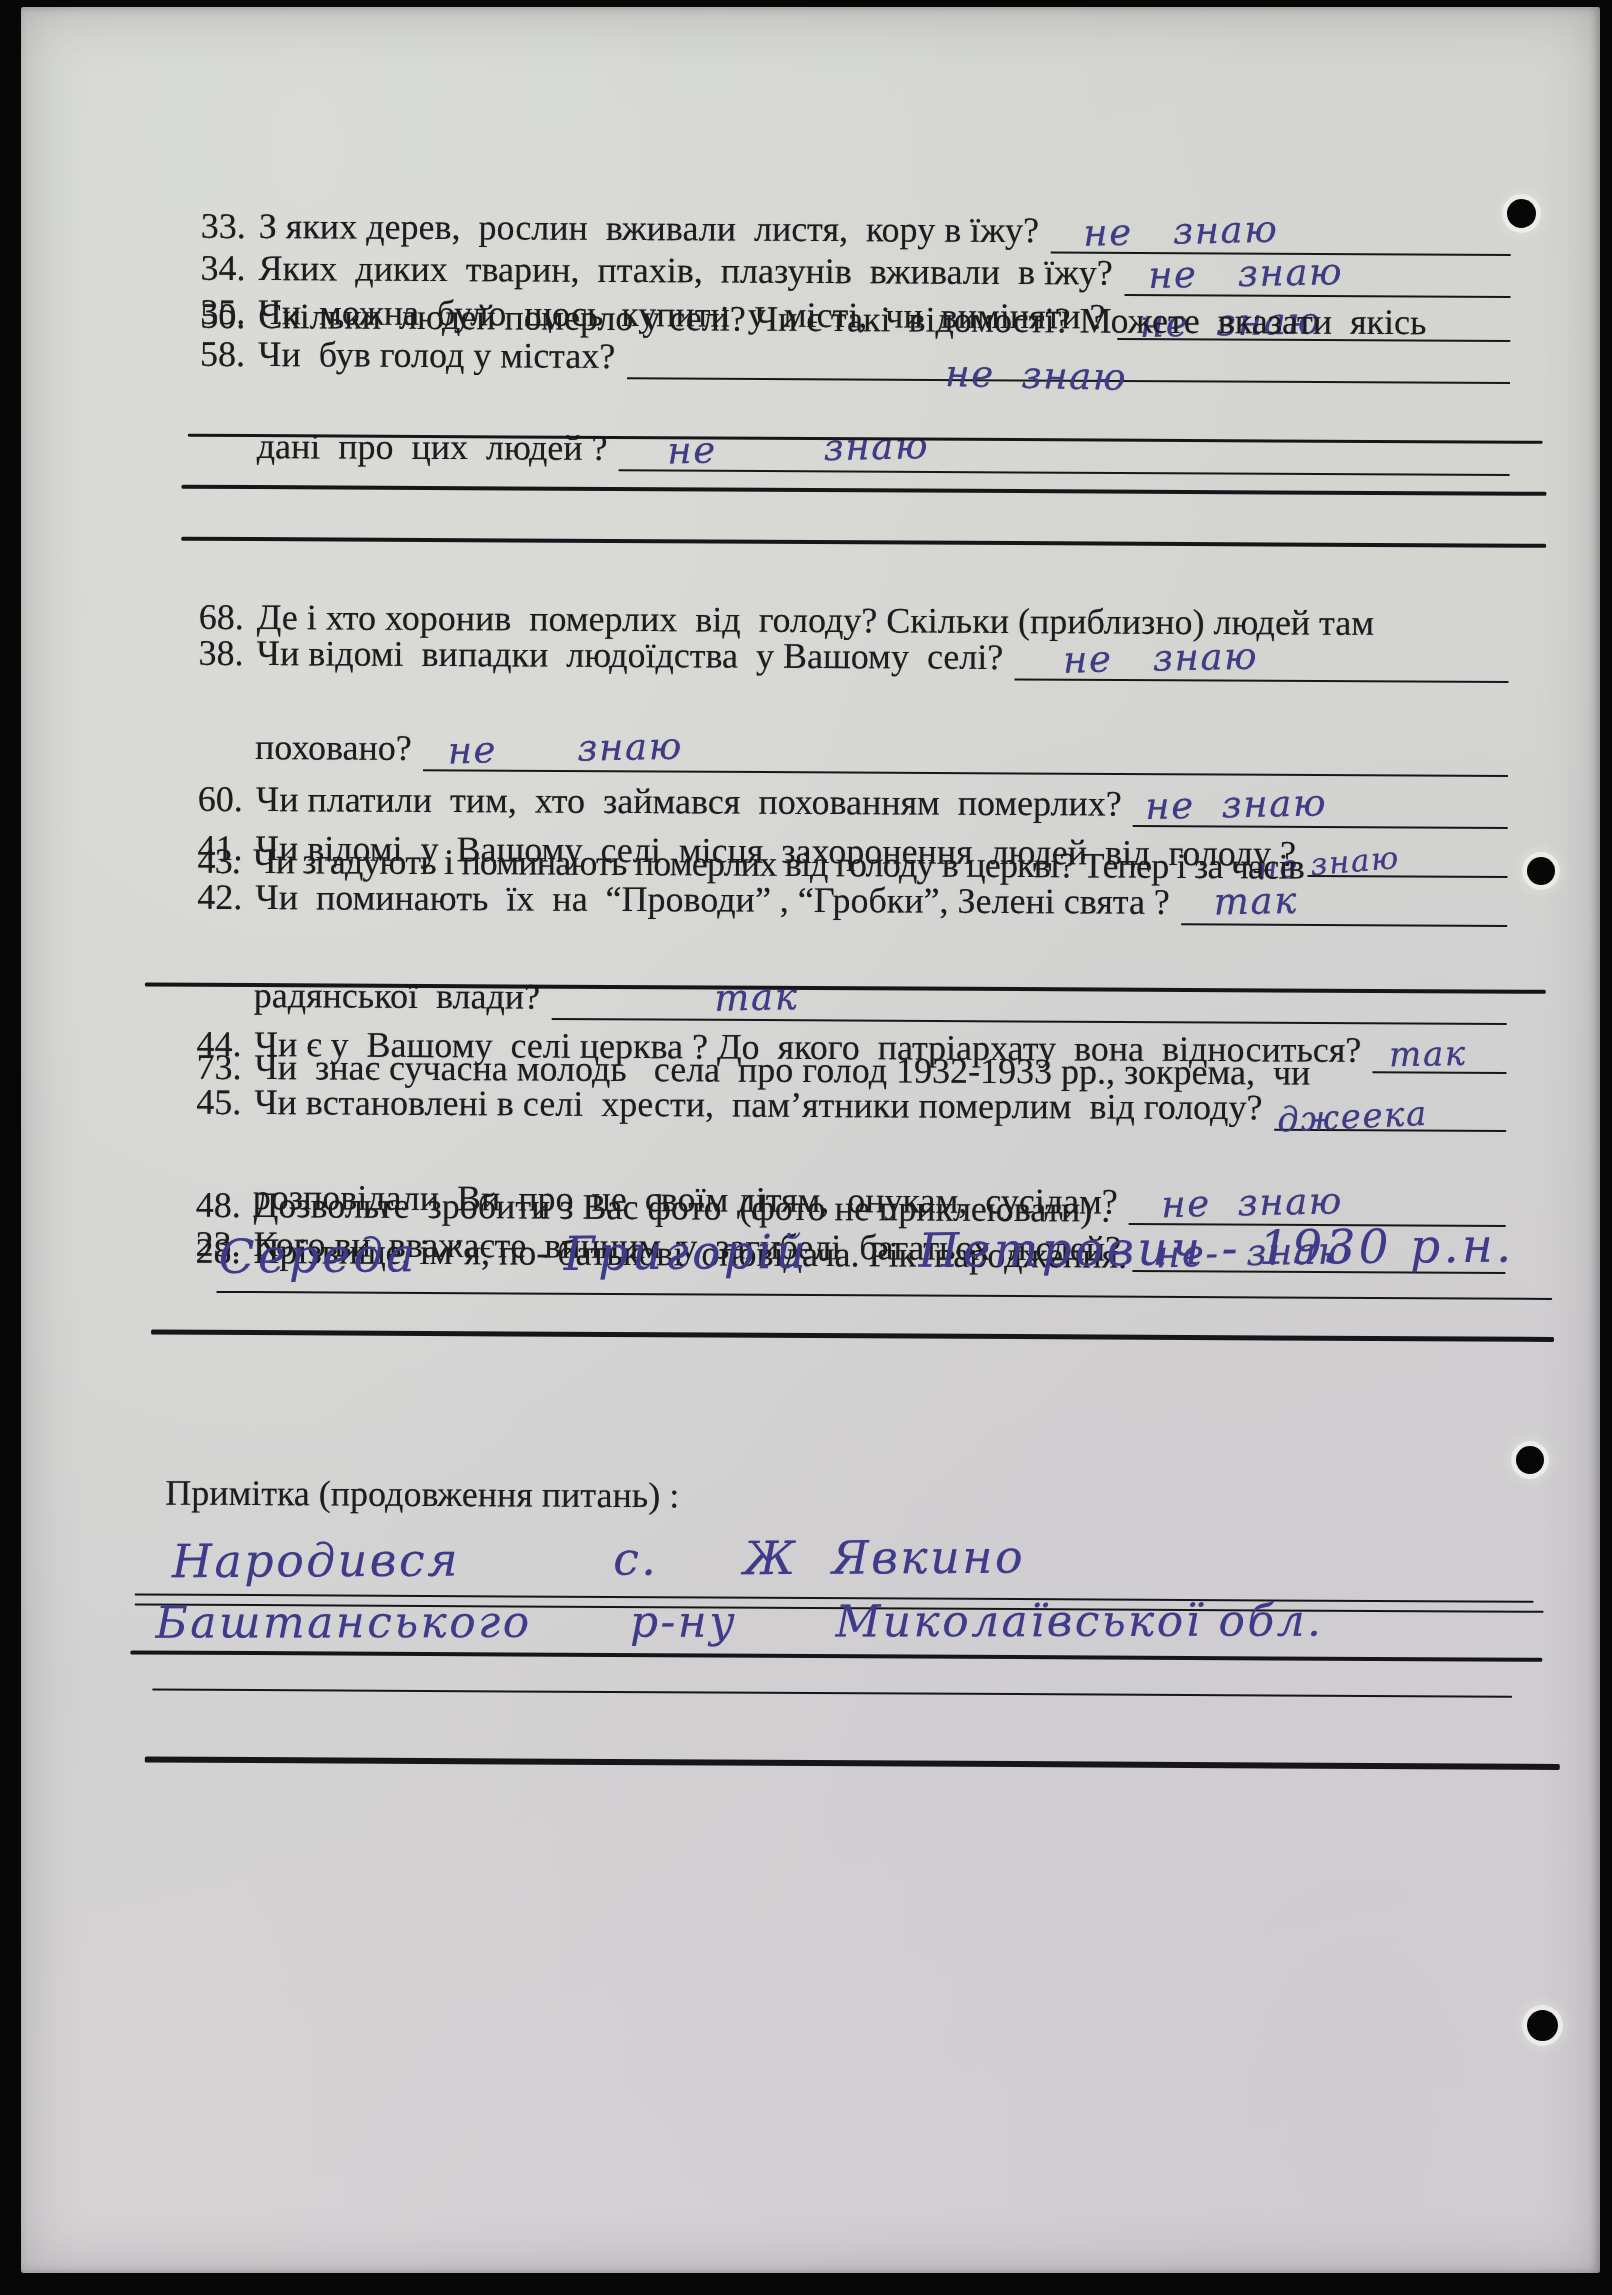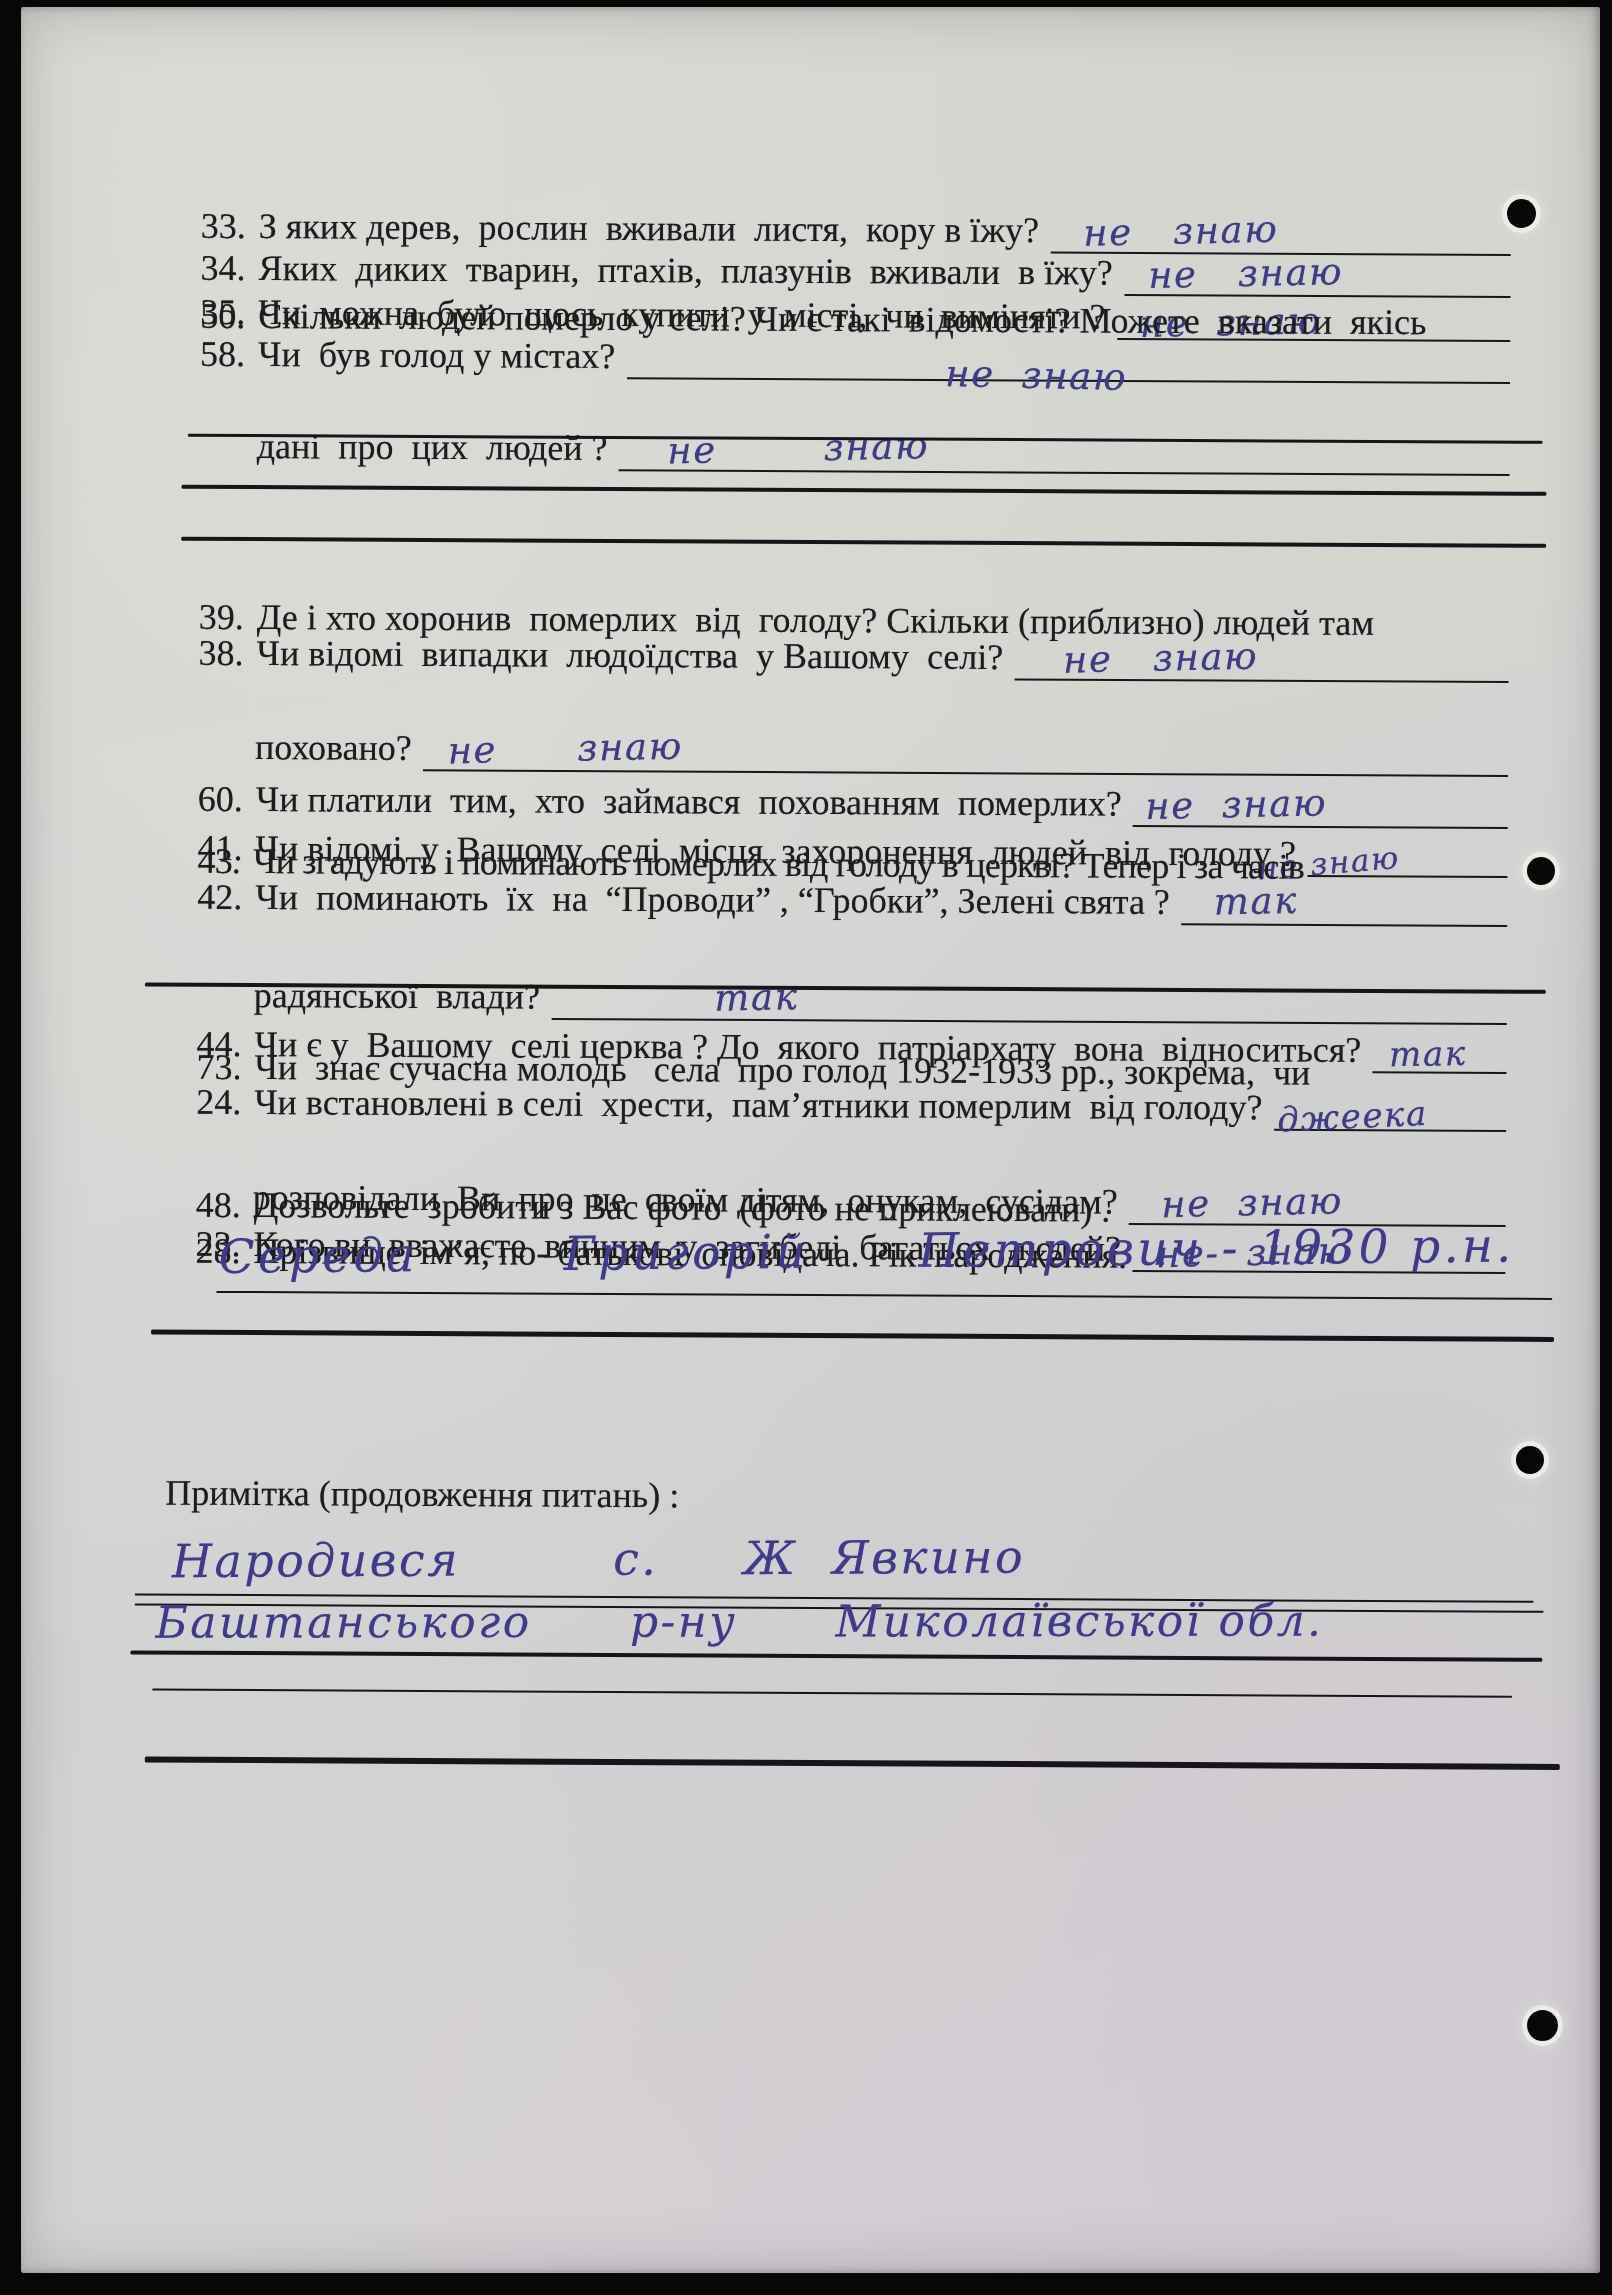--- a/index.html
+++ b/index.html
@@ -89,21 +89,21 @@
 
     <div class="qrow" style="top:546px">
       <span class="qnum">38.</span>
       <span class="qtext">Чи відомі  випадки  людоїдства  у Вашому  селі?</span>
       <span class="fill">
         <span class="hw" style="left:49px">не   знаю</span>
       </span>
     </div>
 
     <div class="qrow" style="top:593px">
-      <span class="qnum">39.</span>
+      <span class="qnum">68.</span>
       <span class="qtext">Де і хто хоронив  померлих  від  голоду? Скільки (приблизно) людей там</span>
     </div>
     <div class="qrow cont" style="top:640px">
       <span class="qtext">поховано?</span>
       <span class="fill">
         <span class="hw" style="left:24.4px">не      знаю</span>
       </span>
     </div>
 
     <div class="qrow" style="top:692px">
@@ -145,21 +145,21 @@
       <span class="qnum">44.</span>
       <span class="qtext">Чи є у  Вашому  селі церква ? До  якого  патріархату  вона  відноситься?</span>
       <span class="fill">
         <span class="hw" style="left:16.3px;font-size:34px">так</span>
       </span>
     </div>
 
     <div class="rule" style="top:979px;left:129px;width:1401px;height:4.1px"></div>
 
     <div class="qrow" style="top:995px">
-      <span class="qnum">24.</span>
+      <span class="qnum">45.</span>
       <span class="qtext">Чи встановлені в селі  хрести,  пам’ятники померлим  від голоду?</span>
       <span class="fill">
         <span class="hw" style="left:4.1px;bottom:-8.1px;font-size:34px;transform:rotate(-3deg)">джеека</span>
       </span>
     </div>
 
     <div class="qrow" style="top:1043px">
       <span class="qnum">73.</span>
       <span class="qtext">Чи  знає сучасна молодь   села  про голод 1932-1933 рр., зокрема,  чи</span>
     </div>

